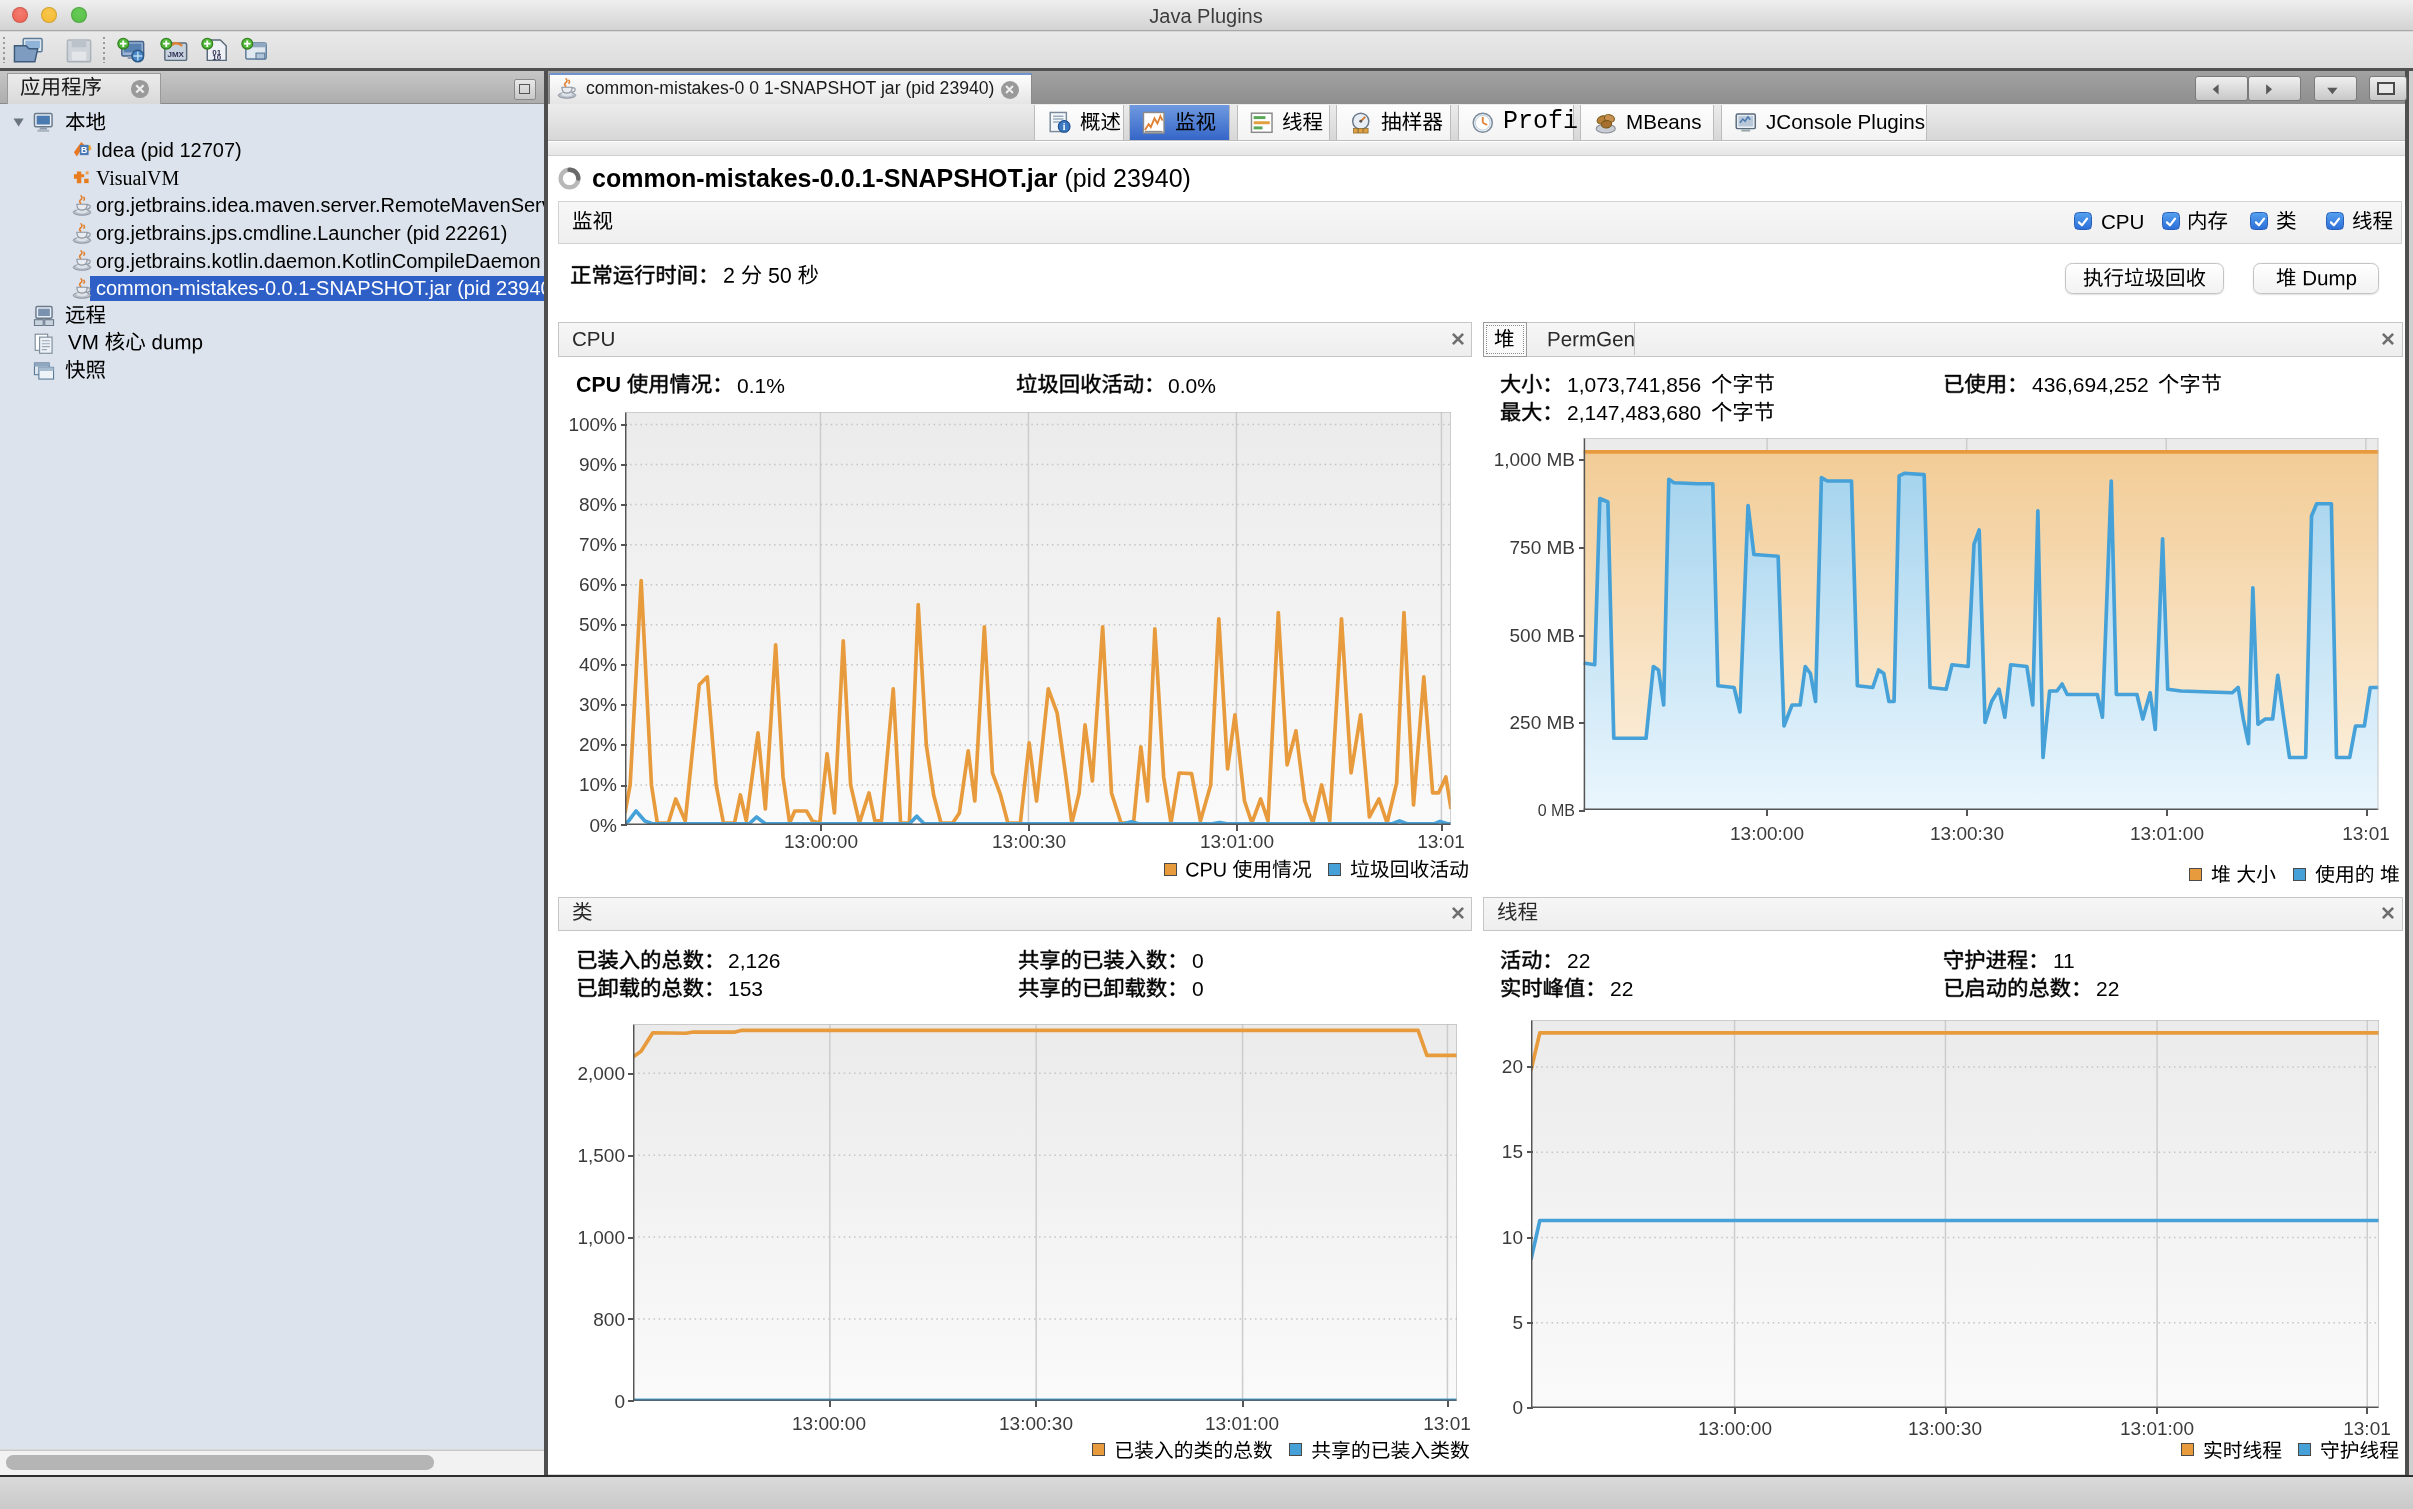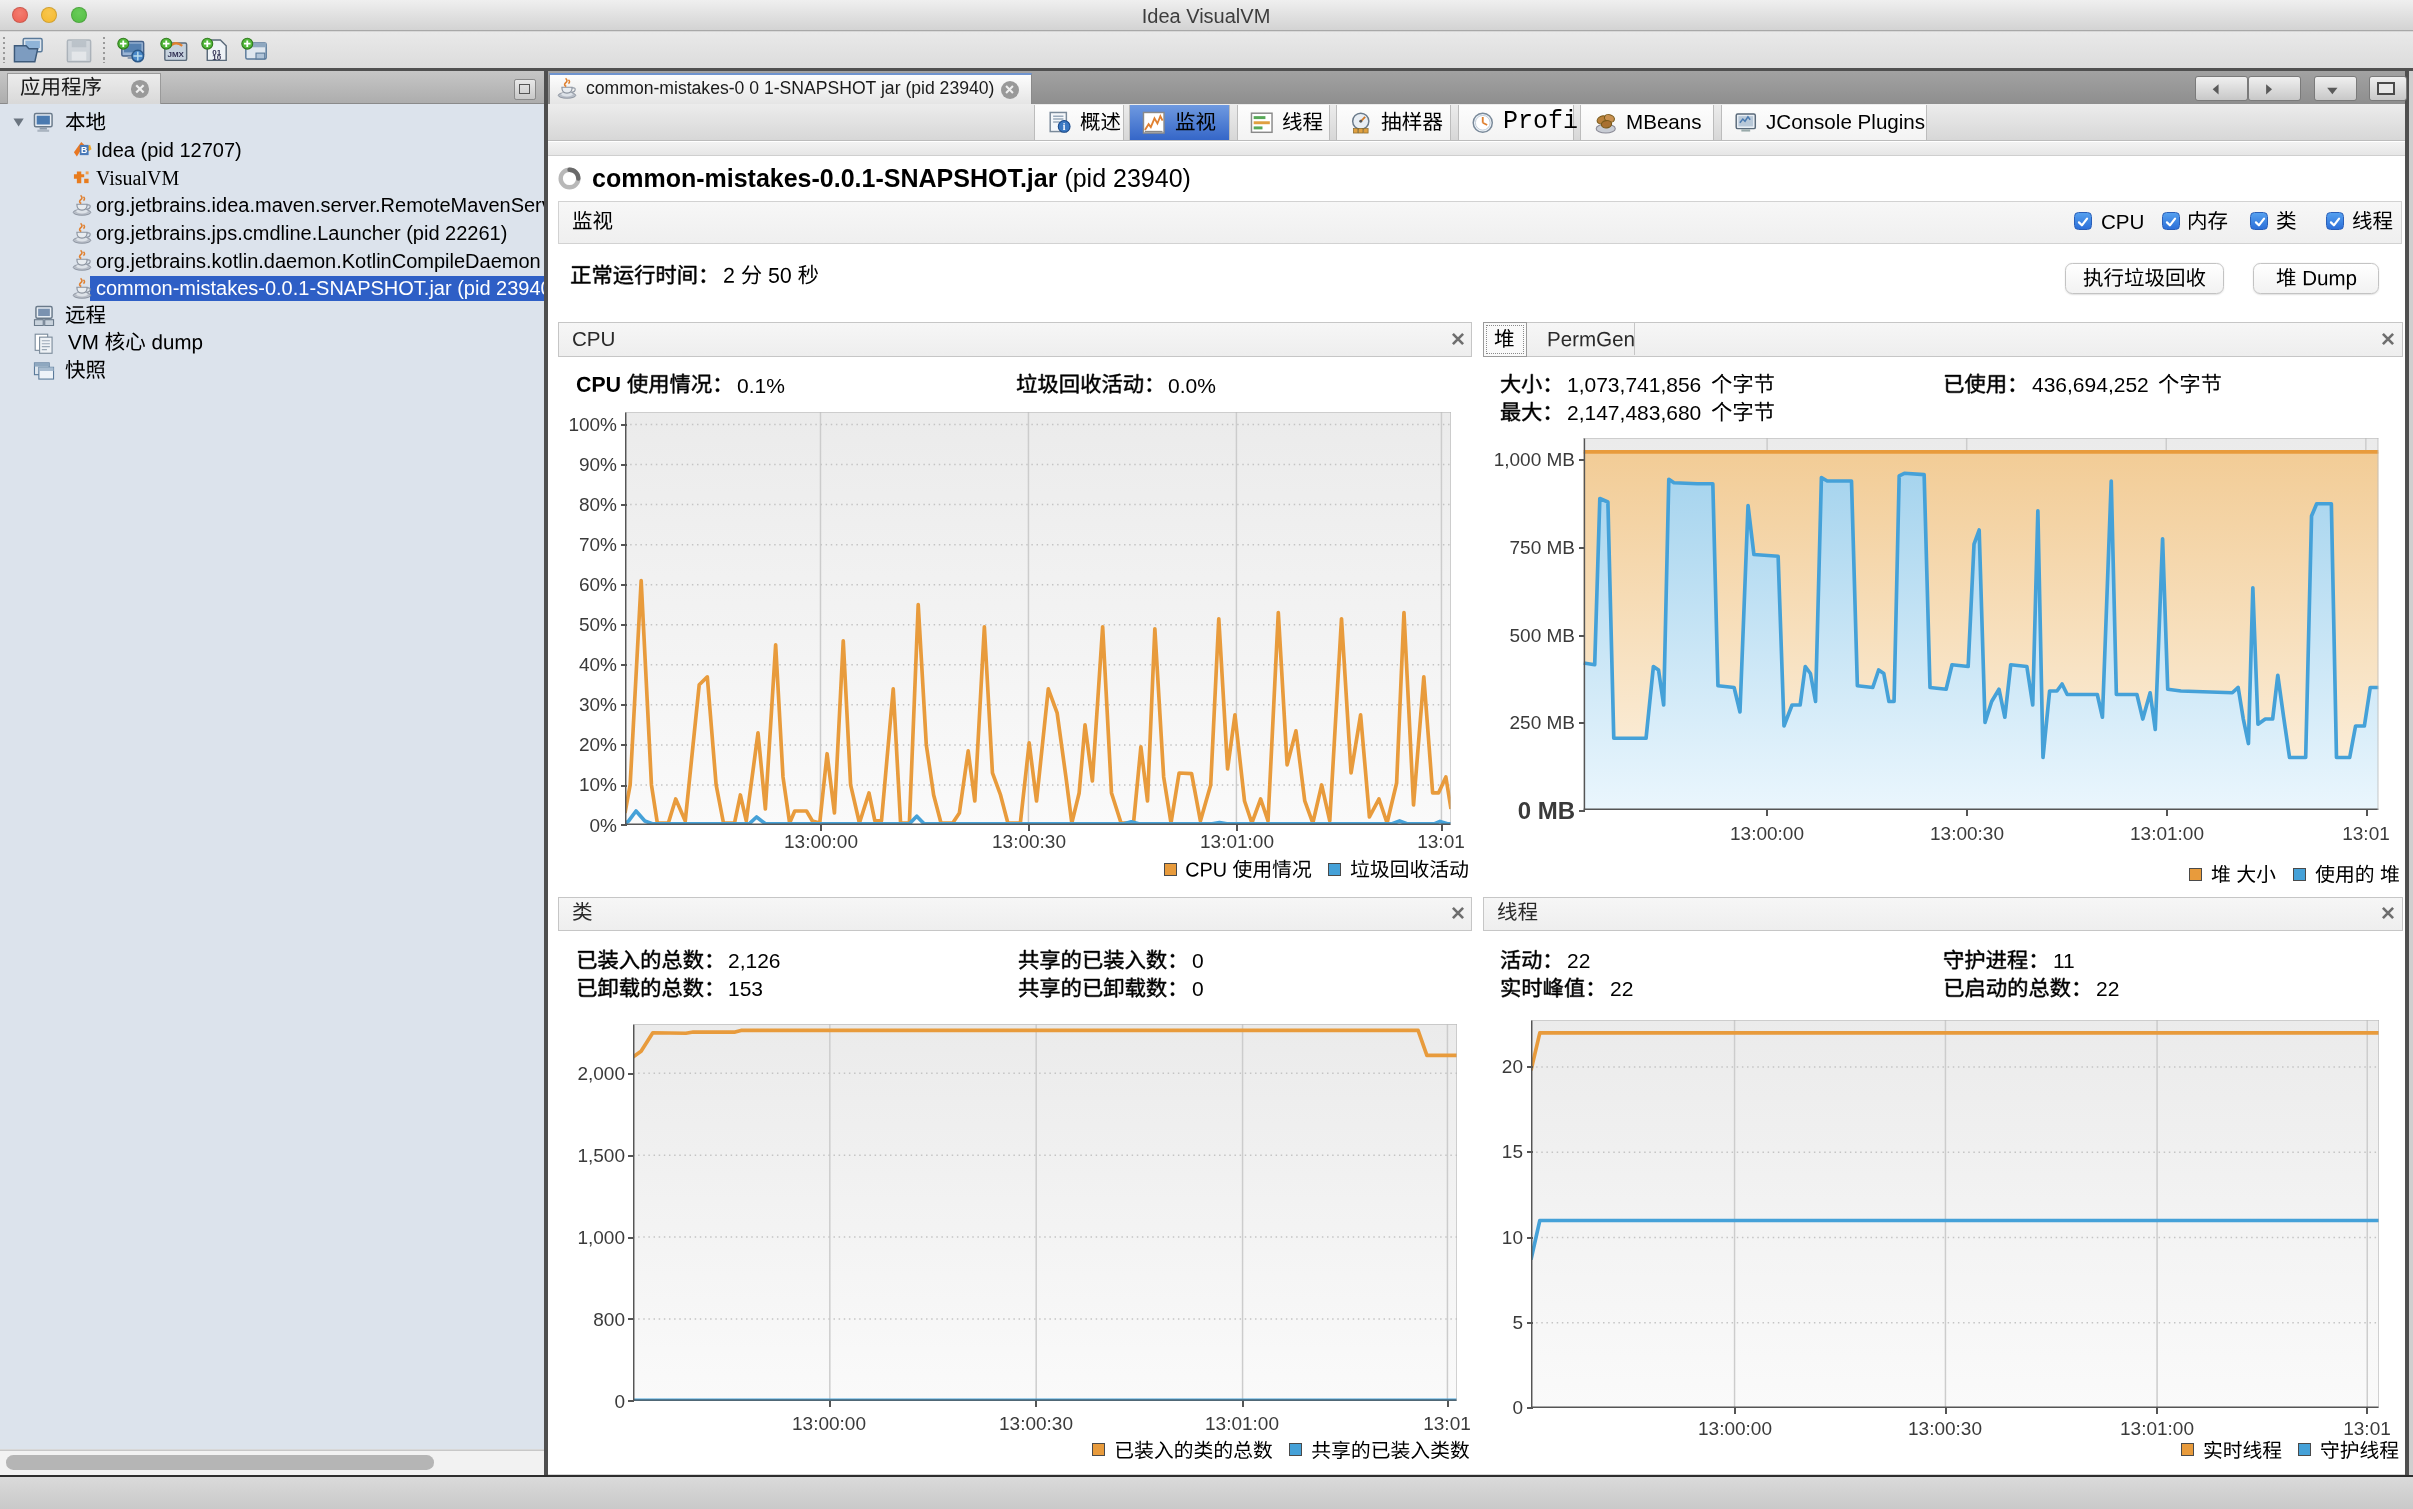--- a/index.html
+++ b/index.html
@@ -89,21 +89,21 @@
       <path id="gR006E" d="M403 0V-335Q403 -387 393 -416Q382 -445 360 -458Q337 -470 294 -470Q230 -470 194 -427Q157 -383 157 -306V0H69V-416Q69 -508 66 -528H149Q150 -526 150 -515Q151 -504 152 -490Q152 -477 153 -438H155Q185 -493 225 -515Q265 -538 324 -538Q411 -538 451 -495Q491 -452 491 -352V0Z"></path>
       <path id="gR0070" d="M514 -267Q514 10 320 10Q198 10 156 -82H153Q155 -78 155 1V208H67V-420Q67 -502 64 -528H149Q150 -526 151 -514Q152 -502 153 -478Q154 -453 154 -443H156Q180 -492 218 -515Q257 -538 320 -538Q417 -538 466 -472Q514 -407 514 -267ZM422 -265Q422 -375 392 -422Q362 -470 297 -470Q245 -470 216 -448Q186 -426 171 -379Q155 -333 155 -258Q155 -154 188 -104Q222 -55 296 -55Q362 -55 392 -103Q422 -151 422 -265Z"></path>
       <path id="gR0072" d="M69 0V-405Q69 -461 66 -528H149Q153 -438 153 -420H155Q176 -488 204 -513Q231 -538 281 -538Q298 -538 316 -533V-453Q299 -458 270 -458Q215 -458 186 -410Q157 -363 157 -275V0Z"></path>
       <path id="gR0075" d="M153 -528V-193Q153 -141 164 -112Q174 -83 196 -71Q219 -58 262 -58Q326 -58 362 -102Q399 -145 399 -222V-528H487V-113Q487 -21 490 0H407Q406 -2 406 -13Q405 -24 405 -38Q404 -52 403 -90H401Q371 -36 331 -13Q292 10 232 10Q146 10 105 -33Q65 -77 65 -176V-528Z"></path>
     </defs>
   </svg>
 <div style="position:absolute;left:0;top:0;width:2413px;height:31px;background:linear-gradient(#efefef,#d3d3d3);border-bottom:1.5px solid #a8a8a8"></div>
 <div style="position:absolute;left:11.8px;top:7.3px;width:16px;height:16px;border-radius:50%;background:radial-gradient(circle at 50% 35%,#f37d70,#ee5f52);border:0.7px solid rgba(0,0,0,0.15)"></div>
 <div style="position:absolute;left:41px;top:7.3px;width:16px;height:16px;border-radius:50%;background:radial-gradient(circle at 50% 35%,#f8c64e,#f5b92e);border:0.7px solid rgba(0,0,0,0.15)"></div>
 <div style="position:absolute;left:71px;top:7.3px;width:16px;height:16px;border-radius:50%;background:radial-gradient(circle at 50% 35%,#68cc58,#54bd43);border:0.7px solid rgba(0,0,0,0.15)"></div>
-<div style="position:absolute;font-family:'Liberation Sans',sans-serif;font-size:20px;font-weight:400;color:#3d3d3d;line-height:20px;white-space:pre;left:1206px;transform:translateX(-50%);top:5.5px;">Idea VisualVM</div>
+<div style="position:absolute;font-family:'Liberation Sans',sans-serif;font-size:20px;font-weight:400;color:#3d3d3d;line-height:20px;white-space:pre;left:1206px;transform:translateX(-50%);top:5.5px;">Java Plugins</div>
 <div style="position:absolute;left:0;top:32px;width:2413px;height:36px;background:linear-gradient(#e9e9e9,#dcdcdc)"></div>
 <div style="position:absolute;left:0;top:68px;width:2413px;height:2.9px;background:#505050"></div>
 <div style="position:absolute;left:2.9px;top:37px;width:2.2px;height:26.4px;background-image:repeating-linear-gradient(#9a9a9a 0 2.2px,transparent 2.2px 5.1px)"></div>
 <div style="position:absolute;left:103px;top:37px;width:2.2px;height:26.4px;background-image:repeating-linear-gradient(#9a9a9a 0 2.2px,transparent 2.2px 5.1px)"></div>
 <svg style="position:absolute;left:13.2px;top:37px;" width="32" height="26.4" viewBox="0 0 44 36">
     <rect x="14" y="2" width="26" height="18" rx="2" fill="#dfe7ef" stroke="#5a7a9a" stroke-width="2"></rect>
     <rect x="17" y="5" width="20" height="10" fill="#8fb4d8"></rect>
     <path d="M2 12 L18 12 L22 16 L34 16 L30 34 L2 34 Z" fill="#7d9cc0" stroke="#3d5a7a" stroke-width="2"></path>
   </svg>
 <svg style="position:absolute;left:63px;top:37px;opacity:0.45;" width="32" height="26.4" viewBox="0 0 44 36">
@@ -716,21 +716,21 @@
     <line x1="2155" y1="626.0" x2="3238" y2="626.0" stroke="#c4c4c4" stroke-width="2" stroke-dasharray="2 5"></line>
     <polygon points="2155,615.0 3238,615.0 3238,1103.0 2155,1103.0" fill="url(#ofh)"></polygon>
     <polygon points="2155,902.7 2170,905.0 2177,678.5 2188,683.2 2196,1005.2 2240,1005.2 2250,907.4 2257,912.2 2264,959.9 2271,652.2 2278,657.0 2310,658.4 2331,658.4 2338,933.7 2360,936.0 2368,969.4 2379,688.0 2387,754.8 2420,757.2 2428,988.5 2439,959.9 2450,959.9 2457,907.4 2464,917.0 2471,955.1 2479,649.9 2487,654.6 2520,654.6 2528,933.7 2549,936.0 2557,912.2 2564,917.0 2571,955.1 2578,955.1 2585,647.5 2592,644.1 2619,646.0 2627,936.0 2649,938.4 2657,905.0 2679,907.4 2687,740.5 2694,721.4 2702,983.8 2711,955.1 2721,938.4 2729,976.6 2737,905.0 2759,907.4 2767,959.9 2774,695.2 2781,1031.5 2790,940.8 2800,940.8 2807,931.3 2814,945.6 2855,945.6 2862,976.6 2874,654.6 2881,945.6 2909,945.6 2917,979.0 2927,943.2 2934,993.3 2944,733.3 2951,938.4 2969,940.8 3039,943.2 3047,936.0 3054,979.0 3061,1012.4 3067,800.1 3074,986.1 3084,979.0 3094,979.0 3101,919.4 3109,976.6 3117,1031.5 3139,1031.5 3147,702.3 3154,685.6 3174,685.6 3181,1031.5 3199,1031.5 3207,988.5 3219,988.5 3227,936.0 3238,936.0 3238,1103.0 2155,1103.0" fill="url(#bfh)"></polygon>
     <polyline points="2155,615.0 3238,615.0" fill="none" stroke="#e89b3c" stroke-width="5" stroke-linejoin="round"></polyline>
     <polyline points="2155,902.7 2170,905.0 2177,678.5 2188,683.2 2196,1005.2 2240,1005.2 2250,907.4 2257,912.2 2264,959.9 2271,652.2 2278,657.0 2310,658.4 2331,658.4 2338,933.7 2360,936.0 2368,969.4 2379,688.0 2387,754.8 2420,757.2 2428,988.5 2439,959.9 2450,959.9 2457,907.4 2464,917.0 2471,955.1 2479,649.9 2487,654.6 2520,654.6 2528,933.7 2549,936.0 2557,912.2 2564,917.0 2571,955.1 2578,955.1 2585,647.5 2592,644.1 2619,646.0 2627,936.0 2649,938.4 2657,905.0 2679,907.4 2687,740.5 2694,721.4 2702,983.8 2711,955.1 2721,938.4 2729,976.6 2737,905.0 2759,907.4 2767,959.9 2774,695.2 2781,1031.5 2790,940.8 2800,940.8 2807,931.3 2814,945.6 2855,945.6 2862,976.6 2874,654.6 2881,945.6 2909,945.6 2917,979.0 2927,943.2 2934,993.3 2944,733.3 2951,938.4 2969,940.8 3039,943.2 3047,936.0 3054,979.0 3061,1012.4 3067,800.1 3074,986.1 3084,979.0 3094,979.0 3101,919.4 3109,976.6 3117,1031.5 3139,1031.5 3147,702.3 3154,685.6 3174,685.6 3181,1031.5 3199,1031.5 3207,988.5 3219,988.5 3227,936.0 3238,936.0" fill="none" stroke="#45a1d8" stroke-width="5" stroke-linejoin="round"></polyline>
     <line x1="2156" y1="596" x2="2156" y2="1103" stroke="#555" stroke-width="2"></line>
     <line x1="2155" y1="1102" x2="3238" y2="1102" stroke="#555" stroke-width="2"></line>
     <line x1="2155" y1="596.5" x2="3238" y2="596.5" stroke="#bbb" stroke-width="1"></line>
     <line x1="3237.5" y1="596" x2="3237.5" y2="1103" stroke="#bbb" stroke-width="1"></line>
   </svg>
-<div style="position:absolute;font-family:'Liberation Sans',sans-serif;font-size:24px;font-weight:700;color:#3a3a3a;line-height:19px;white-space:pre;right:838px;top:801px;">0 MB</div>
+<div style="position:absolute;font-family:'Liberation Sans',sans-serif;font-size:16px;font-weight:400;color:#3a3a3a;line-height:19px;white-space:pre;right:838px;top:801px;">0 MB</div>
 <div style="position:absolute;left:1579px;top:810px;width:5.9px;height:1.5px;background:#555"></div>
 <div style="position:absolute;font-family:'Liberation Sans',sans-serif;font-size:19px;font-weight:400;color:#3a3a3a;line-height:19px;white-space:pre;right:838px;top:713px;">250 MB</div>
 <div style="position:absolute;left:1579px;top:722px;width:5.9px;height:1.5px;background:#555"></div>
 <div style="position:absolute;font-family:'Liberation Sans',sans-serif;font-size:19px;font-weight:400;color:#3a3a3a;line-height:19px;white-space:pre;right:838px;top:626px;">500 MB</div>
 <div style="position:absolute;left:1579px;top:635px;width:5.9px;height:1.5px;background:#555"></div>
 <div style="position:absolute;font-family:'Liberation Sans',sans-serif;font-size:19px;font-weight:400;color:#3a3a3a;line-height:19px;white-space:pre;right:838px;top:538px;">750 MB</div>
 <div style="position:absolute;left:1579px;top:547px;width:5.9px;height:1.5px;background:#555"></div>
 <div style="position:absolute;font-family:'Liberation Sans',sans-serif;font-size:19px;font-weight:400;color:#3a3a3a;line-height:19px;white-space:pre;right:838px;top:450px;">1,000 MB</div>
 <div style="position:absolute;left:1579px;top:459px;width:5.9px;height:1.5px;background:#555"></div>
 <div style="position:absolute;font-family:'Liberation Sans',sans-serif;font-size:19px;font-weight:400;color:#3a3a3a;line-height:19px;white-space:pre;left:1767px;transform:translateX(-50%);top:824px;">13:00:00</div>

